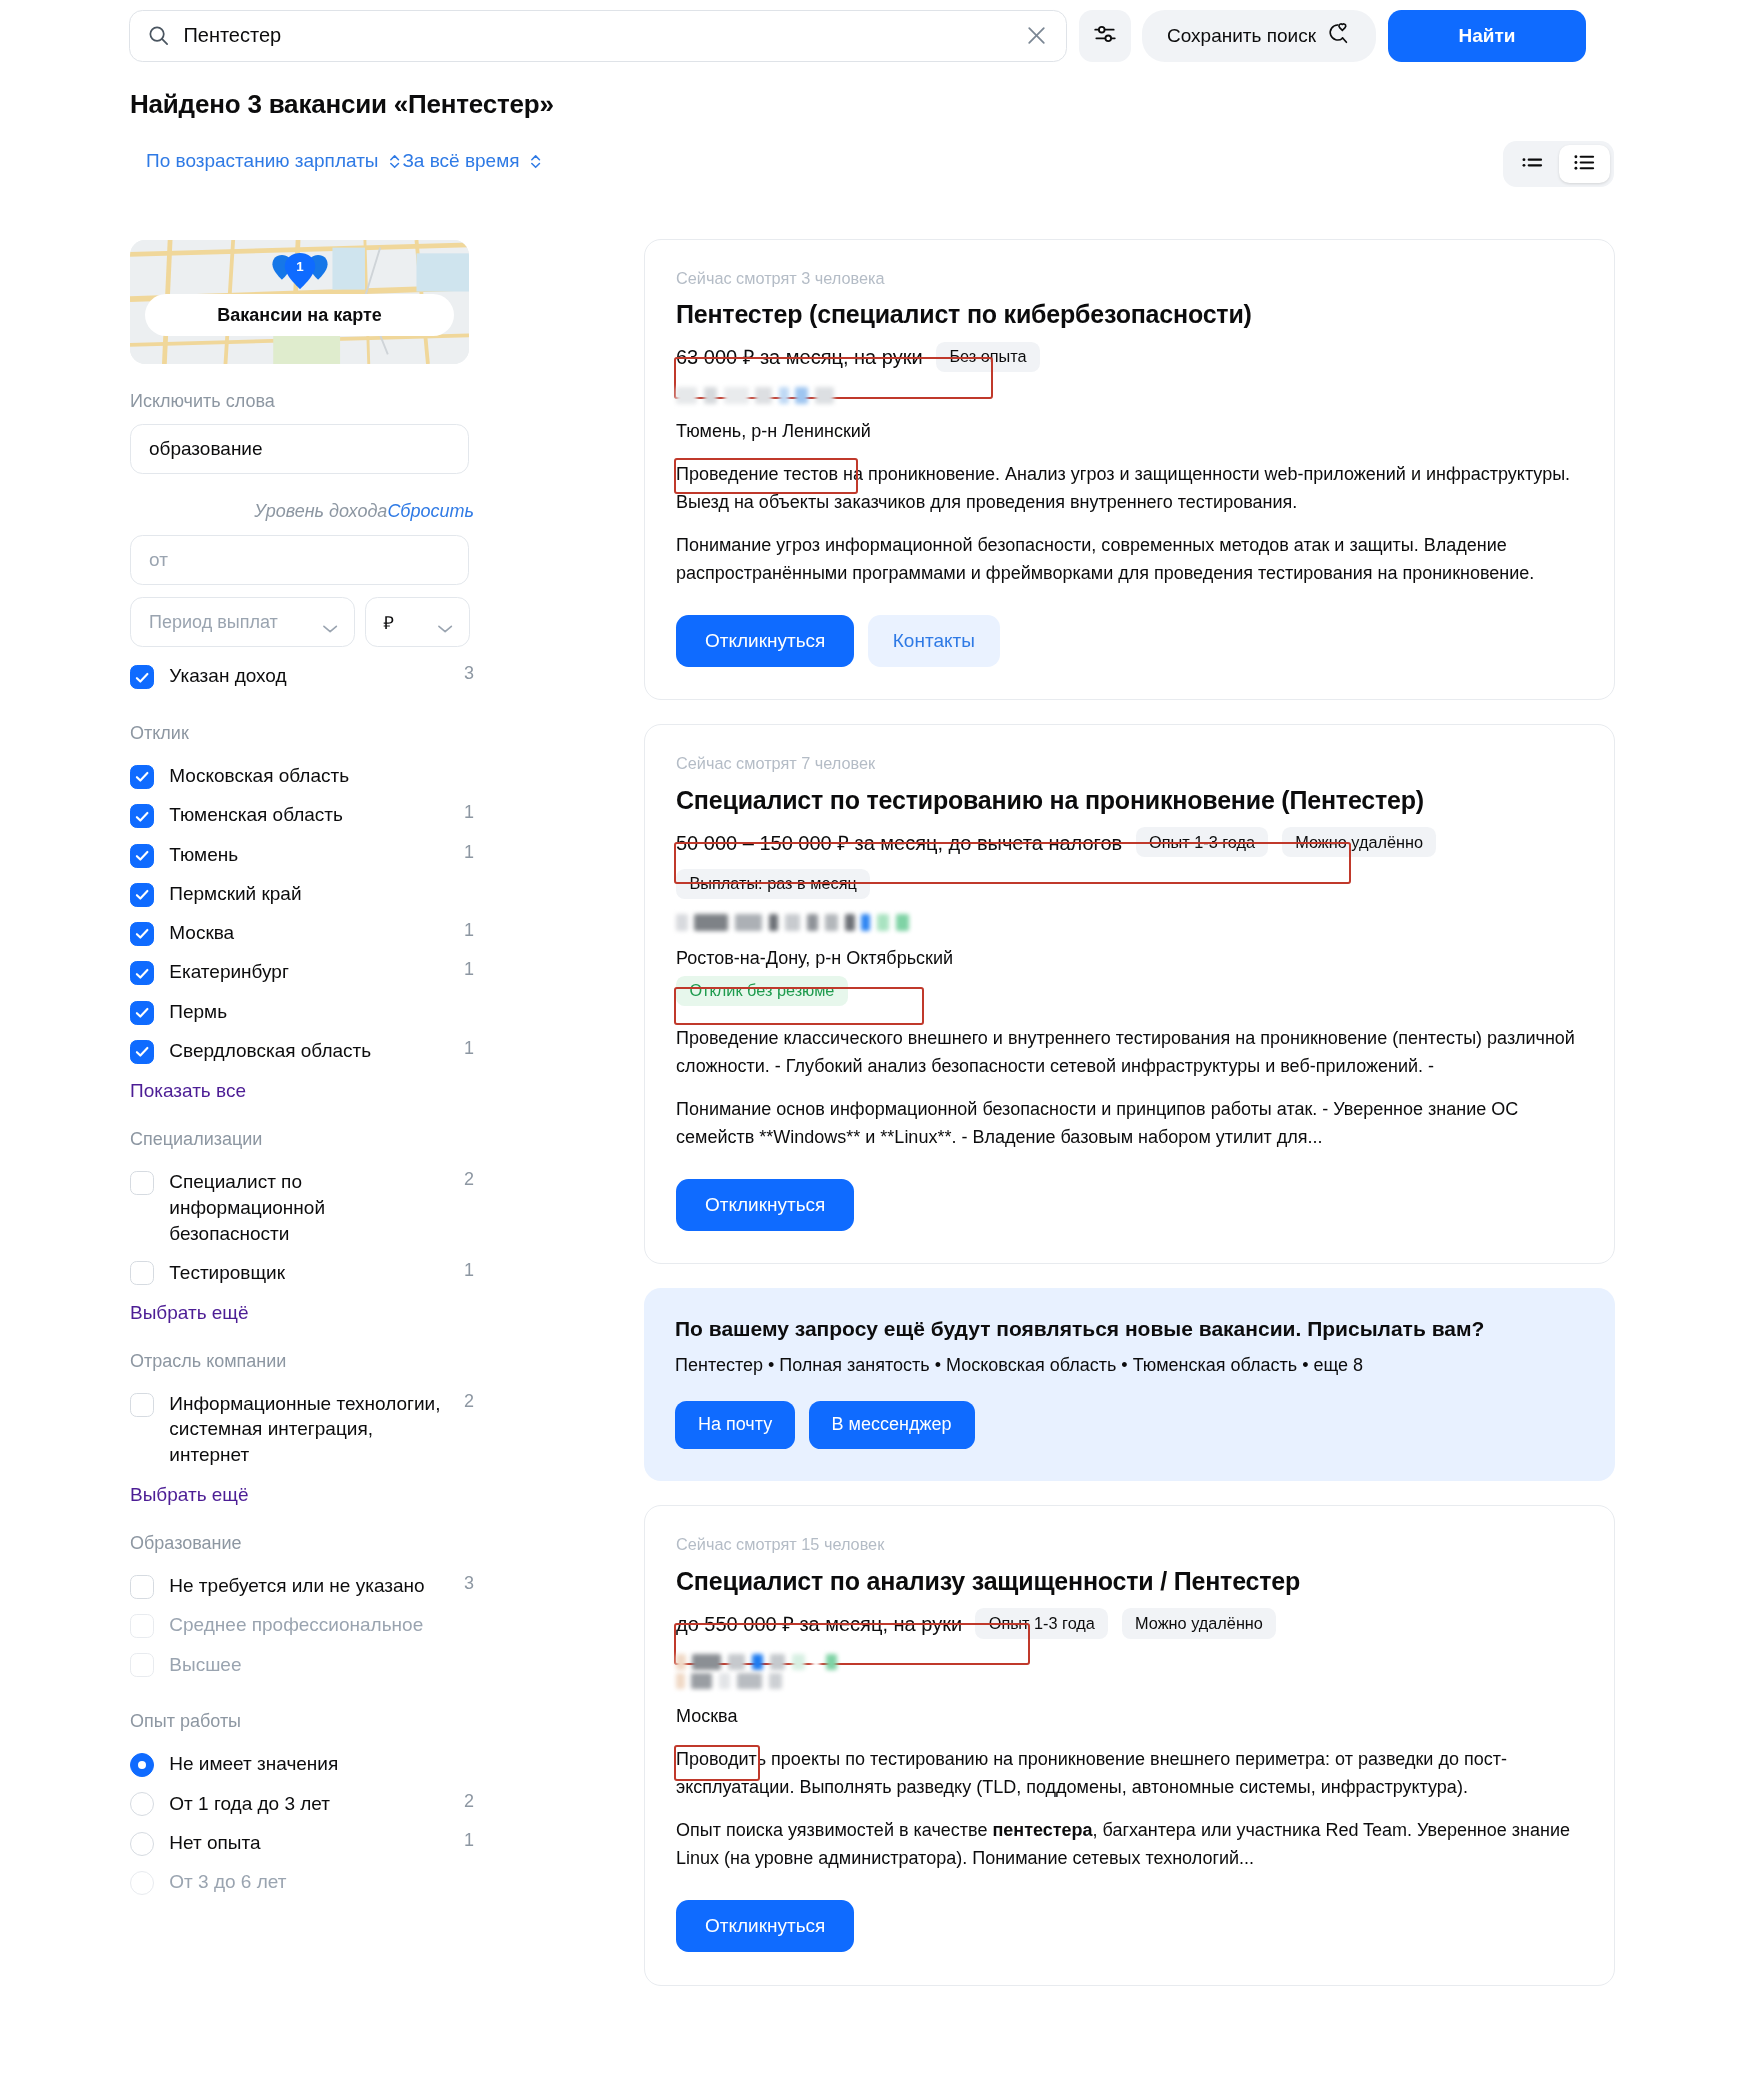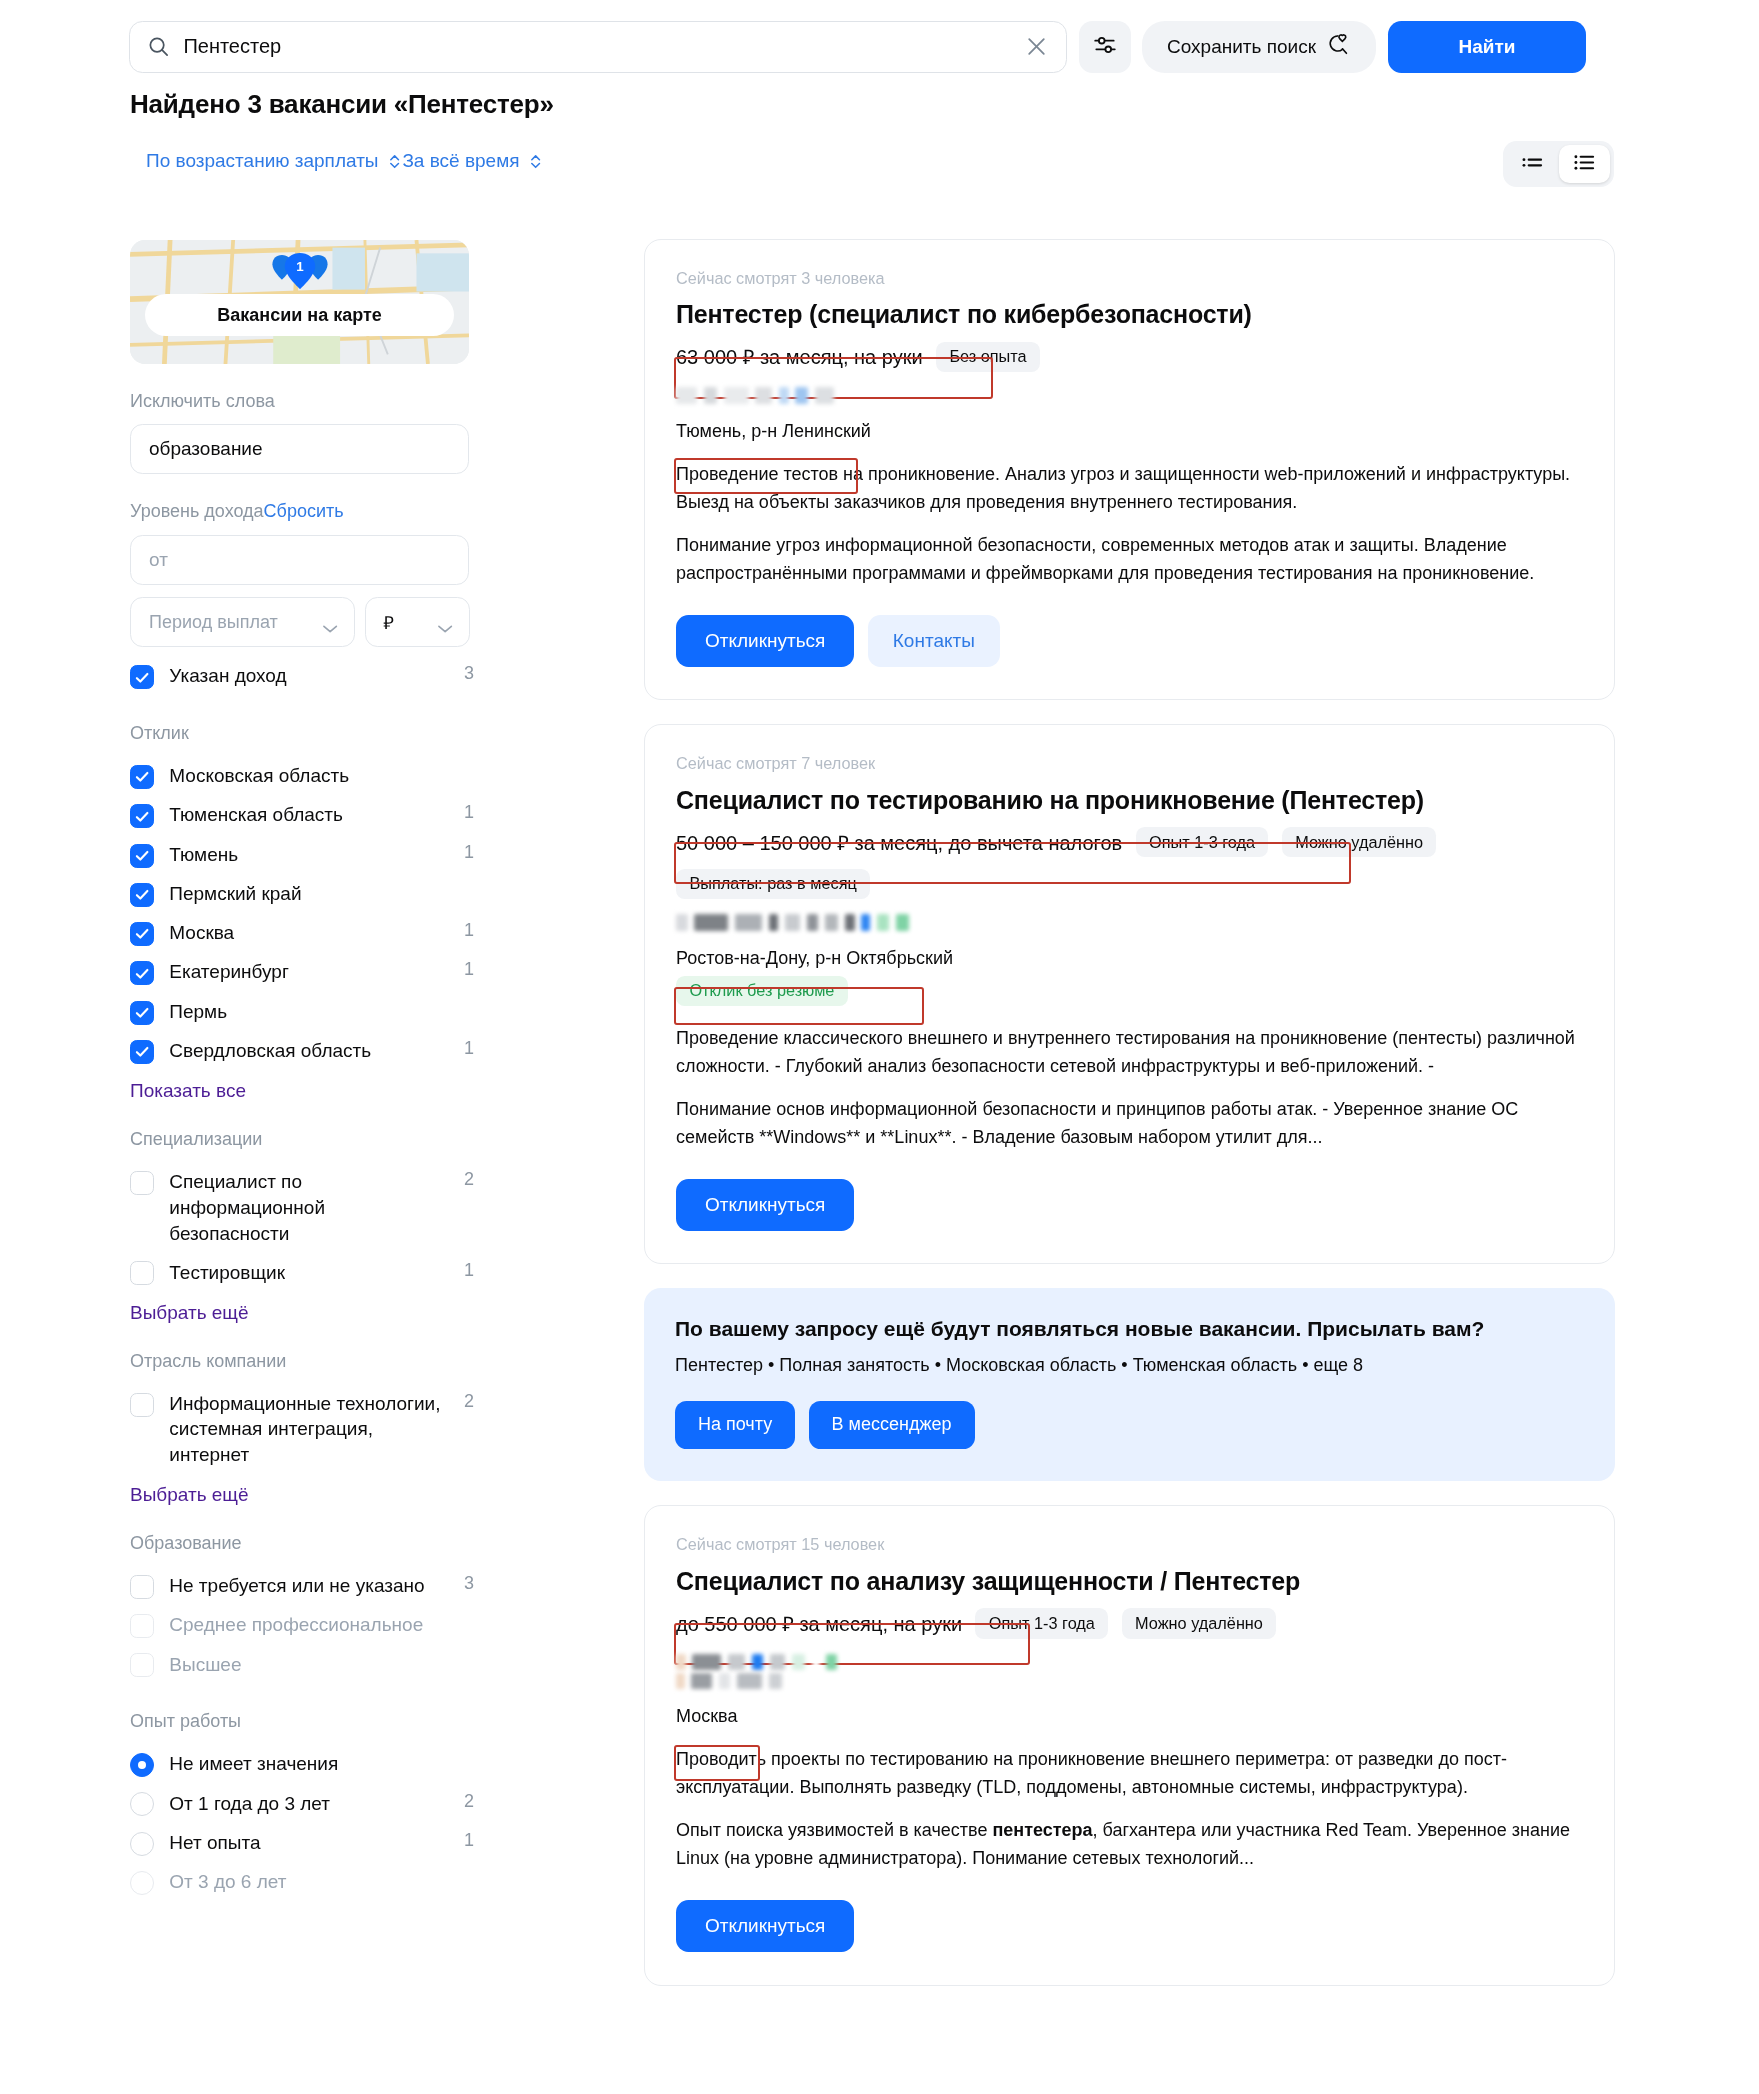--- a/index.html
+++ b/index.html
@@ -7,21 +7,21 @@
     width: 1760px; height: 2094px;
     background: #ffffff;
     font-family: "Liberation Sans", sans-serif;
     -webkit-font-smoothing: antialiased;
     overflow: hidden;
   }
   .page { position: relative; width: 1760px; height: 2094px; }
 
   
   .topbar {
-    position: absolute; left: 129px; top: 19px;
+    position: absolute; left: 129px; top: 8px;
     width: 1496px; height: 55px;
     display: flex; align-items: center; gap: 11.5px;
   }
   .search-field {
     flex: 0 0 938px; height: 52px;
     border: 1px solid #dfe3e8; border-radius: 13.4px;
     background: #fff; display: flex; align-items: center;
     padding: 0 17px 0 17px; gap: 13.4px;
   }
   .search-icon { width: 23px; height: 23px; flex: 0 0 23px; color: #4a5560; }
@@ -85,21 +85,21 @@
   .mapcard svg.mapbg { position: absolute; inset: 0; width: 100%; height: 100%; }
   .pin-group { position: absolute; left: 50%; top: 13.4px; transform: translateX(-50%); }
   .map-btn {
     position: absolute; left: 15.3px; right: 15.3px; top: 54px; height: 42px;
     background: #fff; border-radius: 21px; display: flex; align-items: center;
     justify-content: center; font-size: 18px; font-weight: bold; color: #0c0c0d;
     cursor: pointer;
   }
 
   .grp-title { font-size: 18px; color: #8d97a2; margin: 27px 0 12.4px 0; }
-  .grp-title.row { display: flex; justify-content: flex-start; align-items: baseline; }
+  .grp-title.row { display: flex; justify-content: flex-end; align-items: baseline; font-style: italic; }
   .grp-title .reset { color: #2f7ae5; font-size: 18px; cursor: pointer; }
 
   .tinput {
     width: 339px; height: 50px; border: 1px solid #e3e7ec; border-radius: 12.4px;
     padding: 0 18px; font-size: 19px; color: #0c0c0d; outline: 0;
     font-family: "Liberation Sans", sans-serif; background: #fff;
   }
   .tinput::placeholder { color: #9aa4b0; }
 
   .selrow { display: flex; gap: 9.6px; margin-top: 12.4px; }

